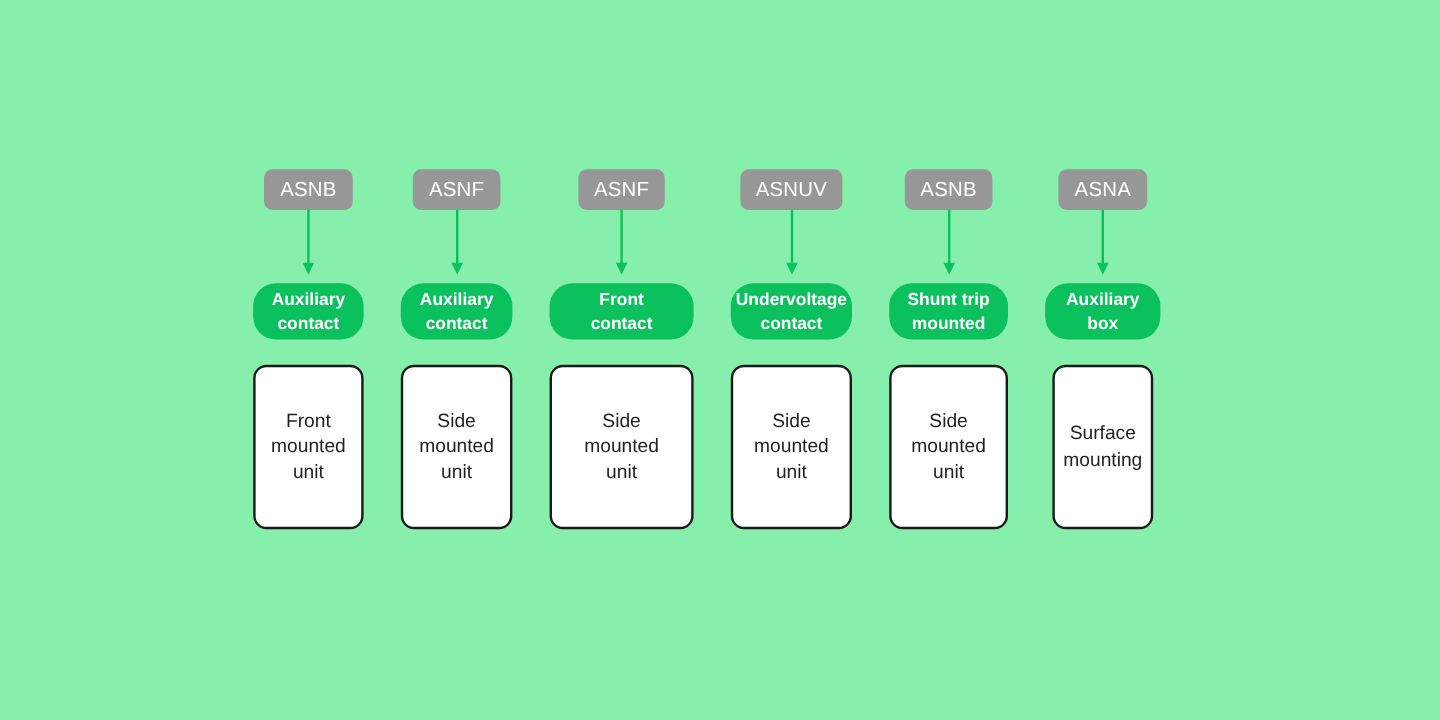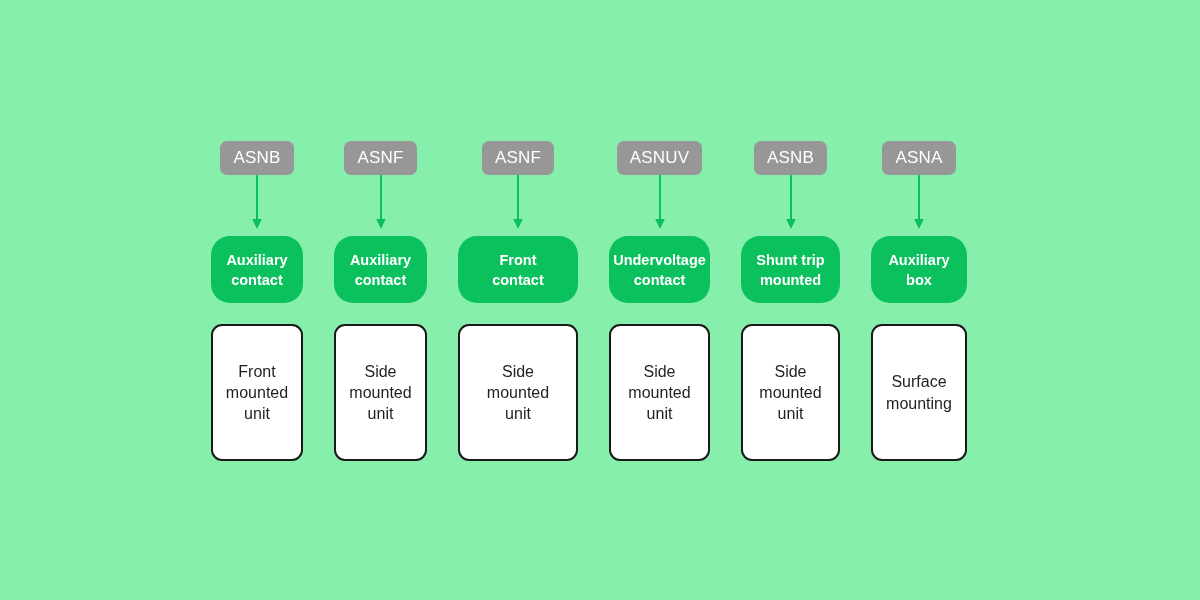--- a/index.html
+++ b/index.html
@@ -58,21 +58,21 @@
     border-radius: 19px;
     background: #0bc15d;
     color: #ffffff;
     display: flex;
     align-items: center;
     justify-content: center;
     text-align: center;
     font-size: 14.5px;
     font-weight: bold;
     line-height: 1.38;
-    height: 67px;
+    height: 47px;
     box-sizing: border-box;
     padding: 0 6px;
   }
   
   .gap {
     height: 21px;
   }
   
   .white-box {
     border-radius: 11px;
@@ -202,19 +202,19 @@
         <div style="height: 61px; display: flex; align-items: center;">
           <svg class="arrow" viewBox="0 0 14 61">
             <line x1="7" y1="0" x2="7" y2="46" stroke="#0bc15d" stroke-width="2"></line>
             <polygon points="7,54 2.2,44 11.8,44" fill="#0bc15d"></polygon>
           </svg>
         </div>
         <div class="green-box" style="width: 96px;">
           <span style="white-space: pre-line;">Auxiliary box</span>
         </div>
         <div class="gap"></div>
-        <div class="white-box" style="width: 96px;">
+        <div class="white-box" style="width: 84px;">
           <span style="white-space: pre-line;">Surface
 mounting</span>
         </div>
       </div>
     </div>
 </div>
 
 </body></html>

